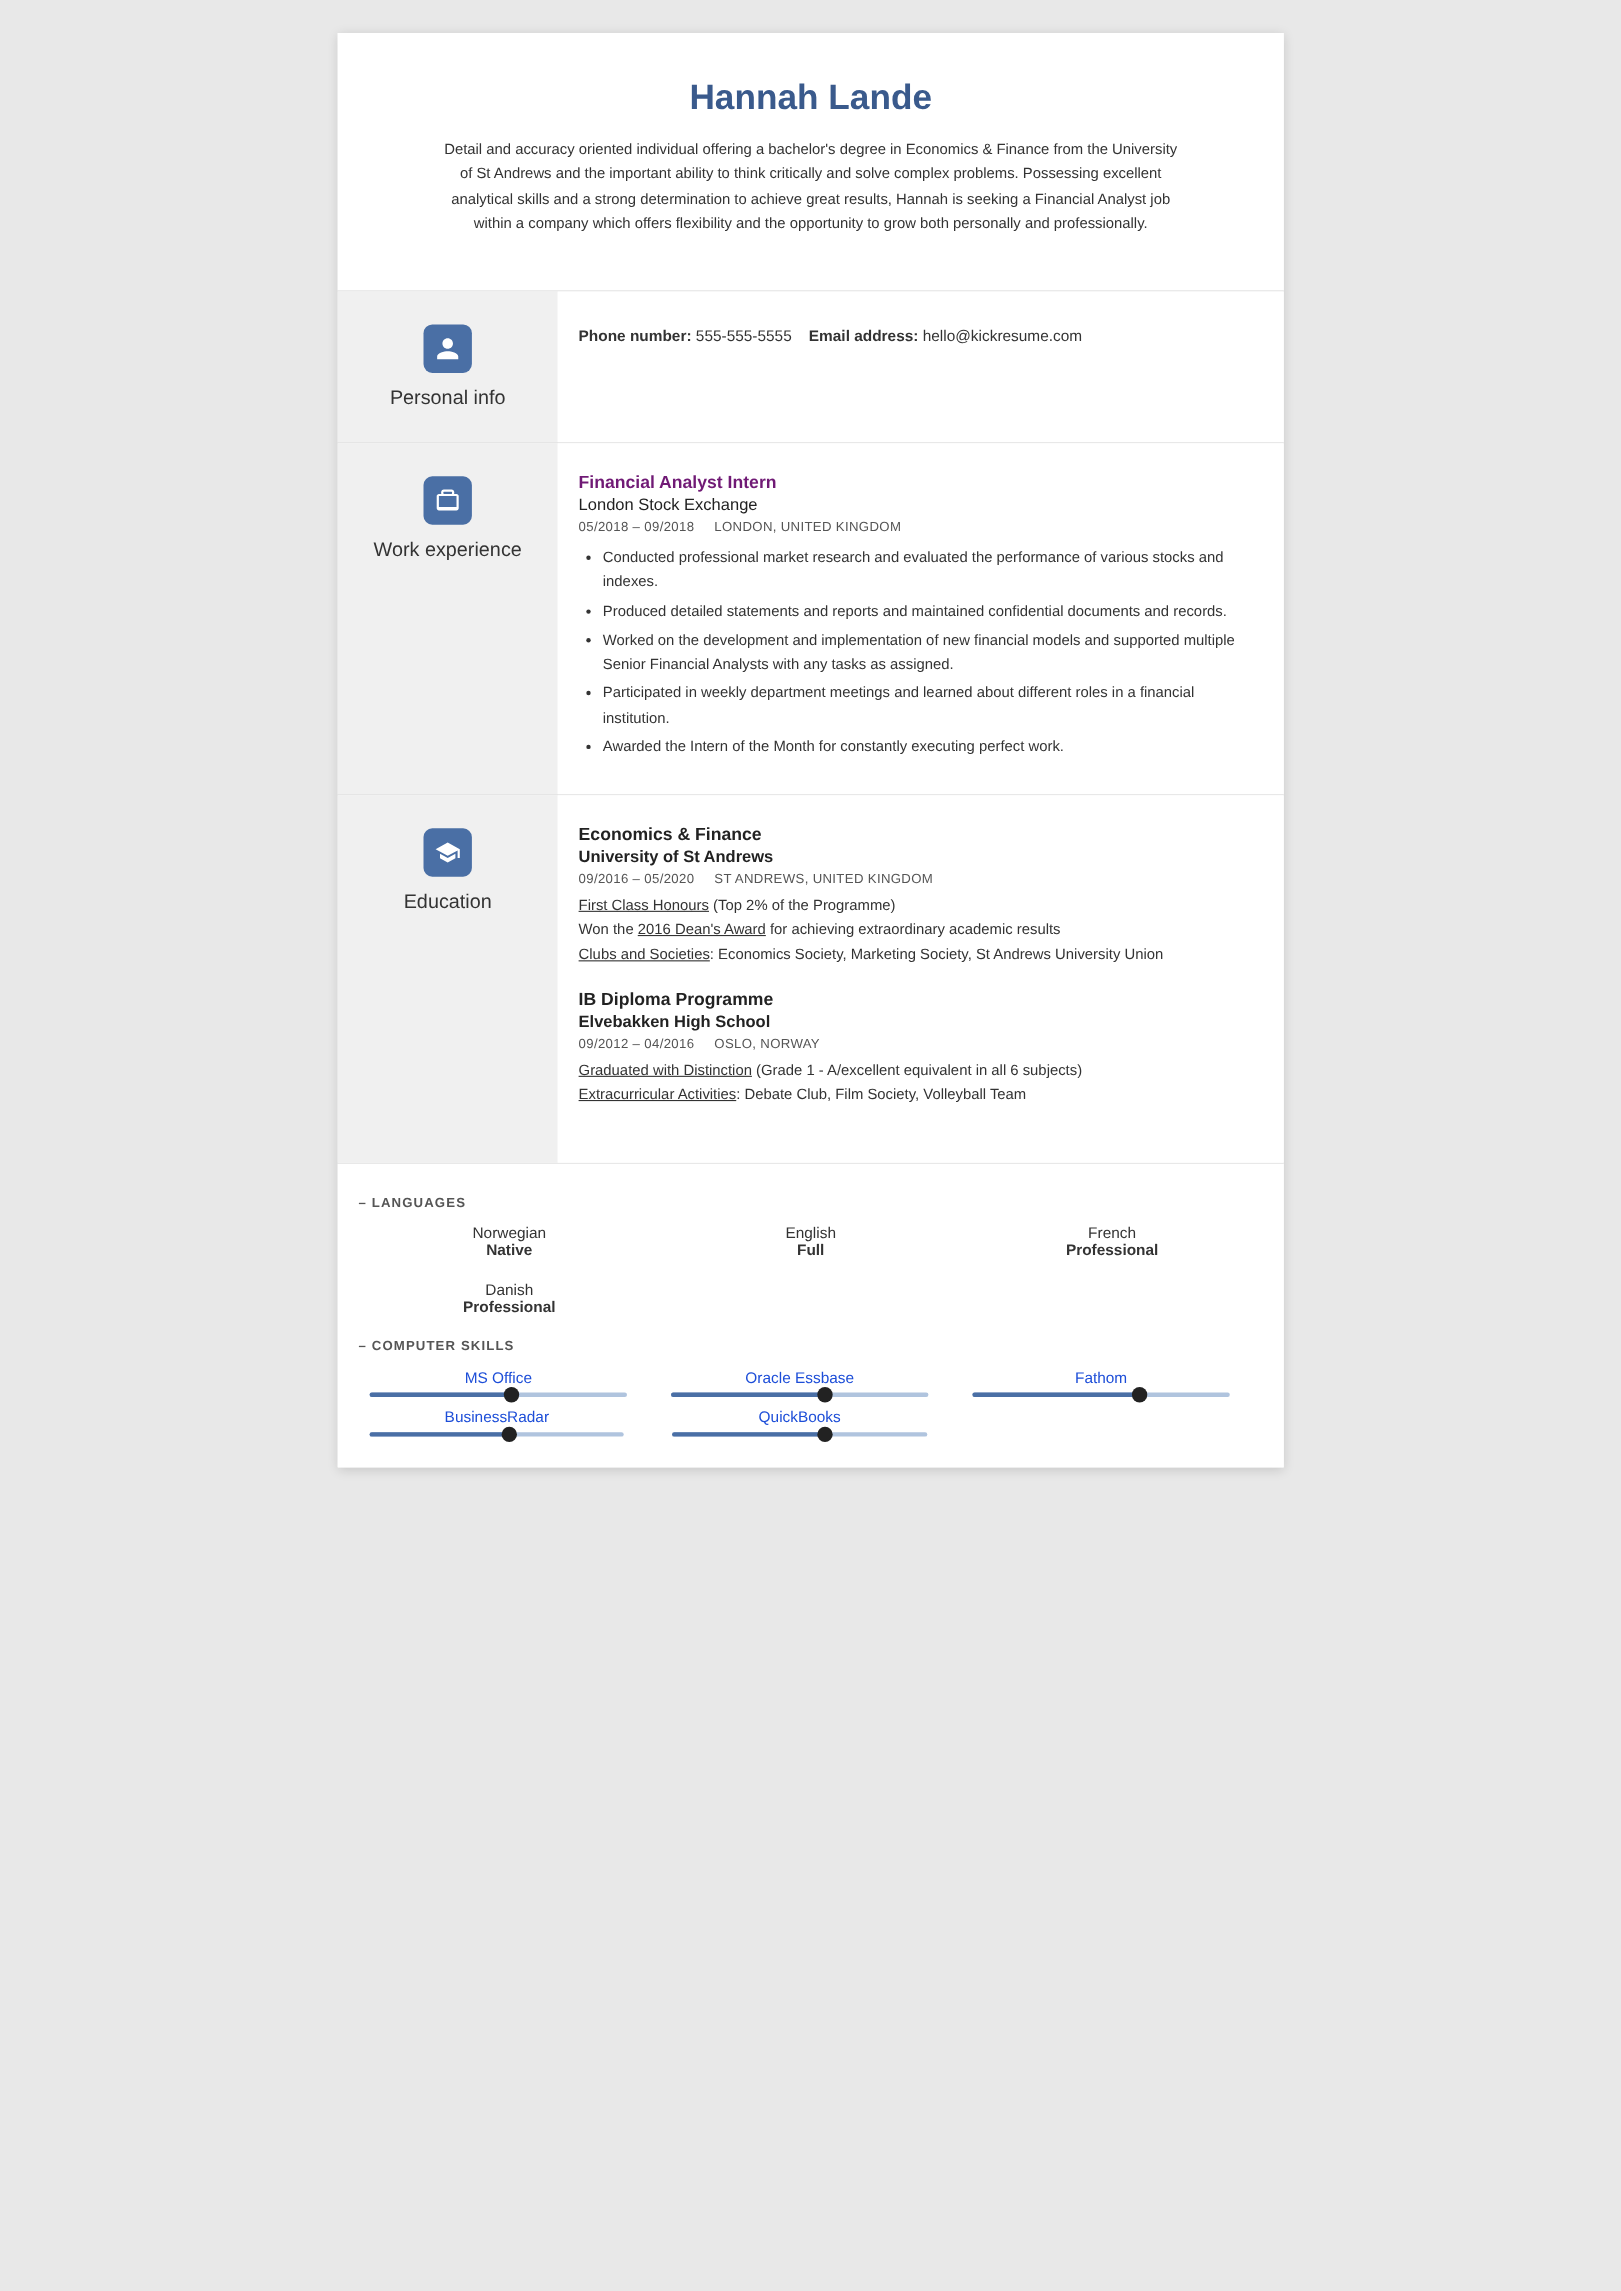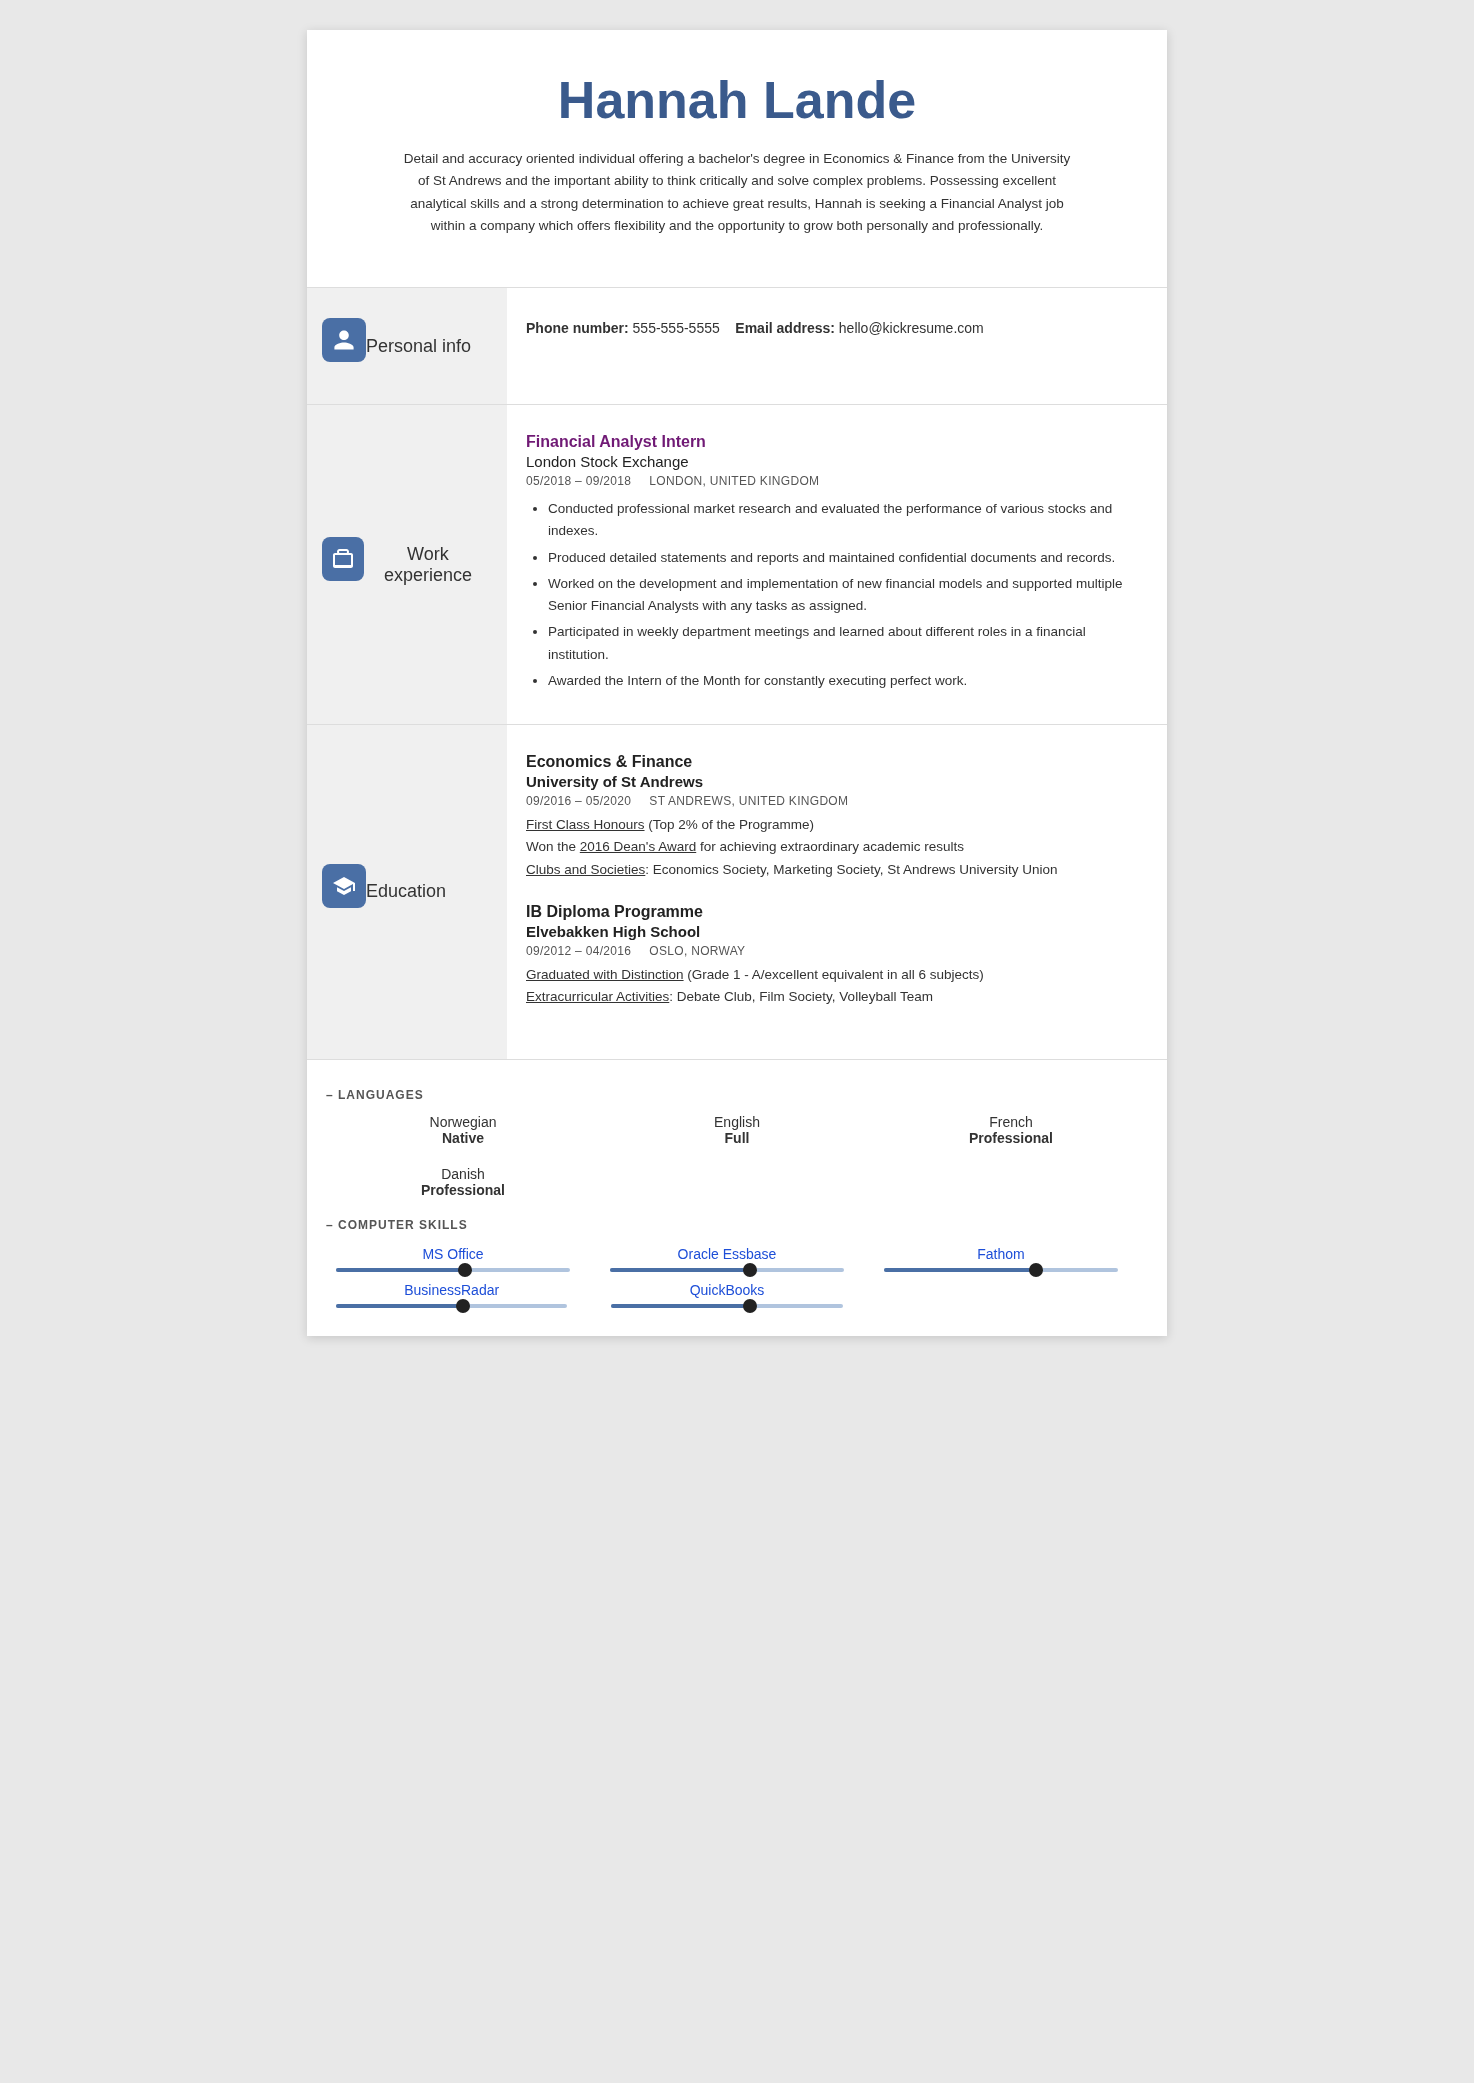--- a/index.html
+++ b/index.html
@@ -17,21 +17,21 @@
       width: 860px;
       padding: 0;
       box-shadow: 0 2px 10px rgba(0,0,0,0.15);
     }
     .resume-header {
       text-align: center;
       padding: 40px 60px 20px;
       background: #fff;
     }
     .resume-header h1 {
-      font-size: 52px;
+      font-size: 32px;
       color: #3a5a8c;
       font-weight: bold;
       margin-bottom: 18px;
     }
     .resume-summary {
       font-size: 13.5px;
       color: #333;
       line-height: 1.65;
       text-align: center;
       padding: 0 30px 30px;
@@ -39,21 +39,21 @@
     .section {
       display: flex;
       flex-direction: row;
       border-top: 1px solid #ddd;
     }
     .section-label {
       background: #f0f0f0;
       width: 200px;
       min-width: 200px;
       display: flex;
-      flex-direction: row;
+      flex-direction: column;
       align-items: center;
       justify-content: flex-start;
       padding: 30px 15px;
       text-align: center;
     }
     .section-icon {
       width: 44px;
       height: 44px;
       background: #4a6fa5;
       border-radius: 8px;

